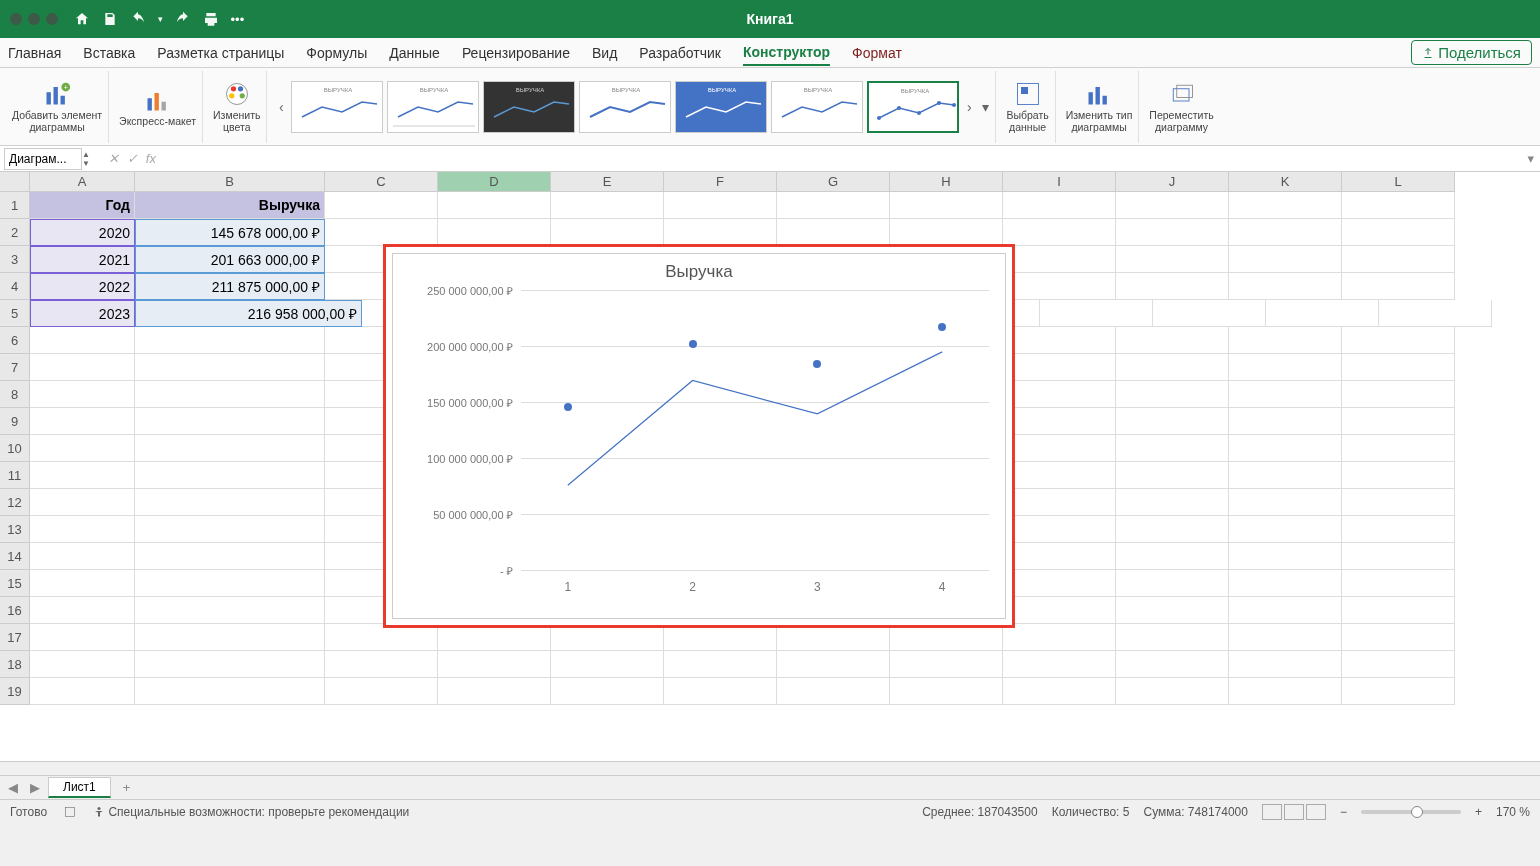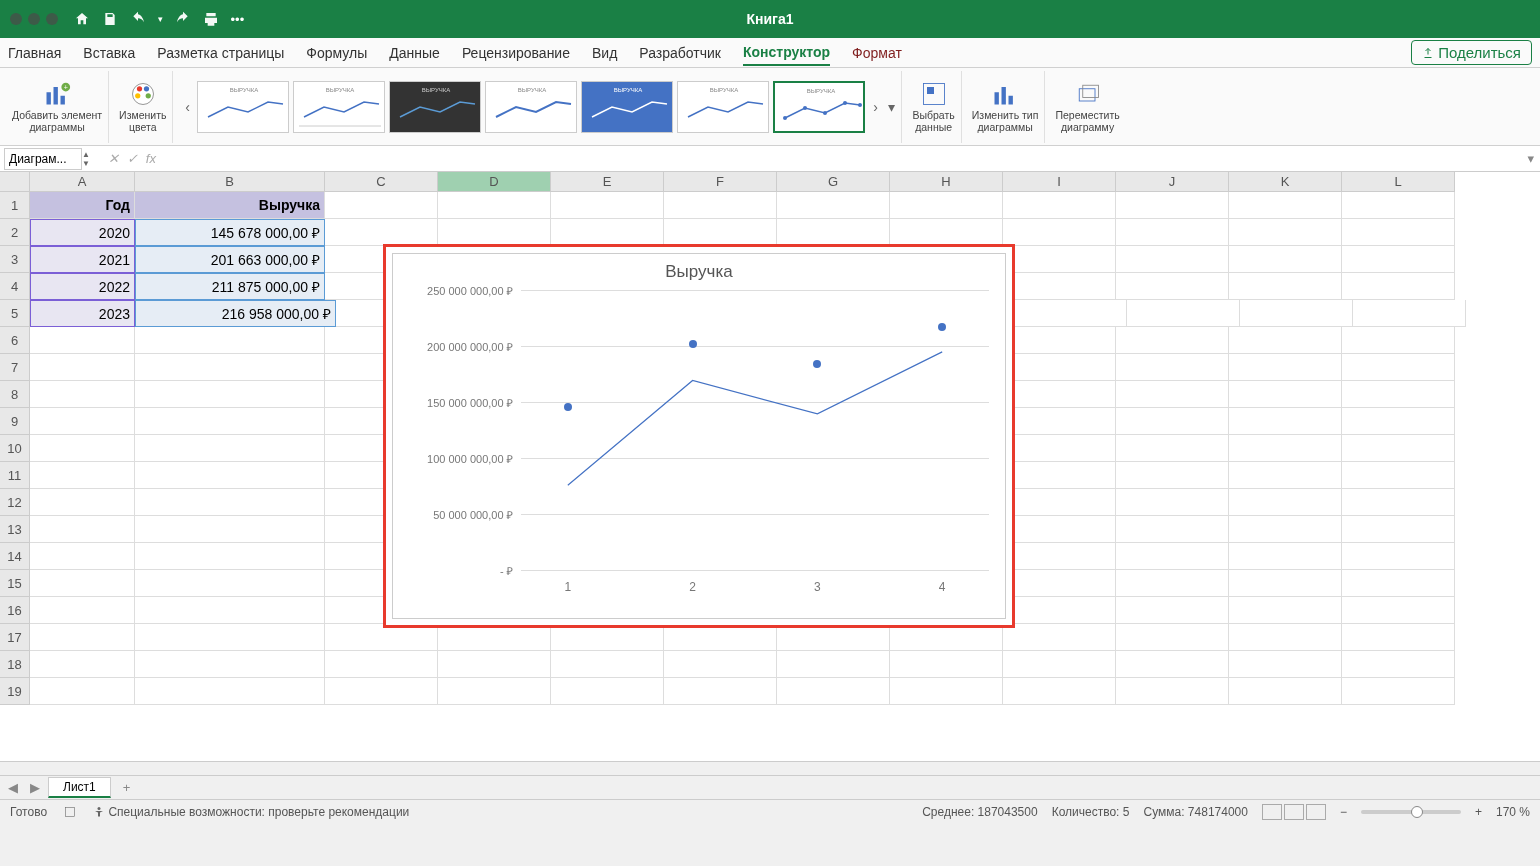--- a/index.html
+++ b/index.html
@@ -137,20 +137,28 @@
   <div class="rgroup">
     <svg viewBox="0 0 32 32">
         <rect x="4" y="14" width="5" height="14" fill="#4472c4"></rect>
         <rect x="12" y="8" width="5" height="20" fill="#4472c4"></rect>
         <rect x="20" y="18" width="5" height="10" fill="#4472c4"></rect>
         <circle cx="26" cy="8" r="5" fill="#70ad47"></circle>
         <text x="26" y="11" font-size="8" fill="#fff" text-anchor="middle">+</text>
       </svg>
     <div class="lbl" style="white-space:pre-line">Добавить элемент
 диаграммы</div>
+  </div>
+  <div class="rgroup">
+    <svg viewBox="0 0 32 32">
+        <rect x="4" y="14" width="5" height="14" fill="#4472c4"></rect>
+        <rect x="12" y="8" width="5" height="20" fill="#ed7d31"></rect>
+        <rect x="20" y="18" width="5" height="10" fill="#a5a5a5"></rect>
+      </svg>
+    <div class="lbl">Экспресс-макет</div>
   </div>
   <div class="rgroup">
     <svg viewBox="0 0 32 32">
         <circle cx="16" cy="16" r="12" fill="#fff" stroke="#888"></circle>
         <circle cx="12" cy="10" r="3" fill="#e83a2d"></circle>
         <circle cx="20" cy="10" r="3" fill="#4472c4"></circle>
         <circle cx="22" cy="18" r="3" fill="#70ad47"></circle>
         <circle cx="10" cy="18" r="3" fill="#ffc000"></circle>
       </svg>
     <div class="lbl" style="white-space:pre-line">Изменить
@@ -328,21 +336,21 @@
           <div class="cell" style="width: 113px;"></div>
           <div class="cell" style="width: 113px;"></div>
           <div class="cell" style="width: 113px;"></div>
           <div class="cell" style="width: 113px;"></div>
           <div class="cell" style="width: 113px;"></div>
           <div class="cell" style="width: 113px;"></div>
           <div class="cell" style="width: 113px;"></div>
         </div>
         <div class="cell-row">
           <div class="cell data-a" style="width: 105px;">2023</div>
-          <div class="cell data-b" style="width: 201px; text-align: right;">216 958 000,00 ₽</div>
+          <div class="cell data-b" style="width: 227px; text-align: right;">216 958 000,00 ₽</div>
           <div class="cell" style="width: 113px;"></div>
           <div class="cell" style="width: 113px;"></div>
           <div class="cell" style="width: 113px;"></div>
           <div class="cell" style="width: 113px;"></div>
           <div class="cell" style="width: 113px;"></div>
           <div class="cell" style="width: 113px;"></div>
           <div class="cell" style="width: 113px;"></div>
           <div class="cell" style="width: 113px;"></div>
           <div class="cell" style="width: 113px;"></div>
           <div class="cell" style="width: 113px;"></div>

